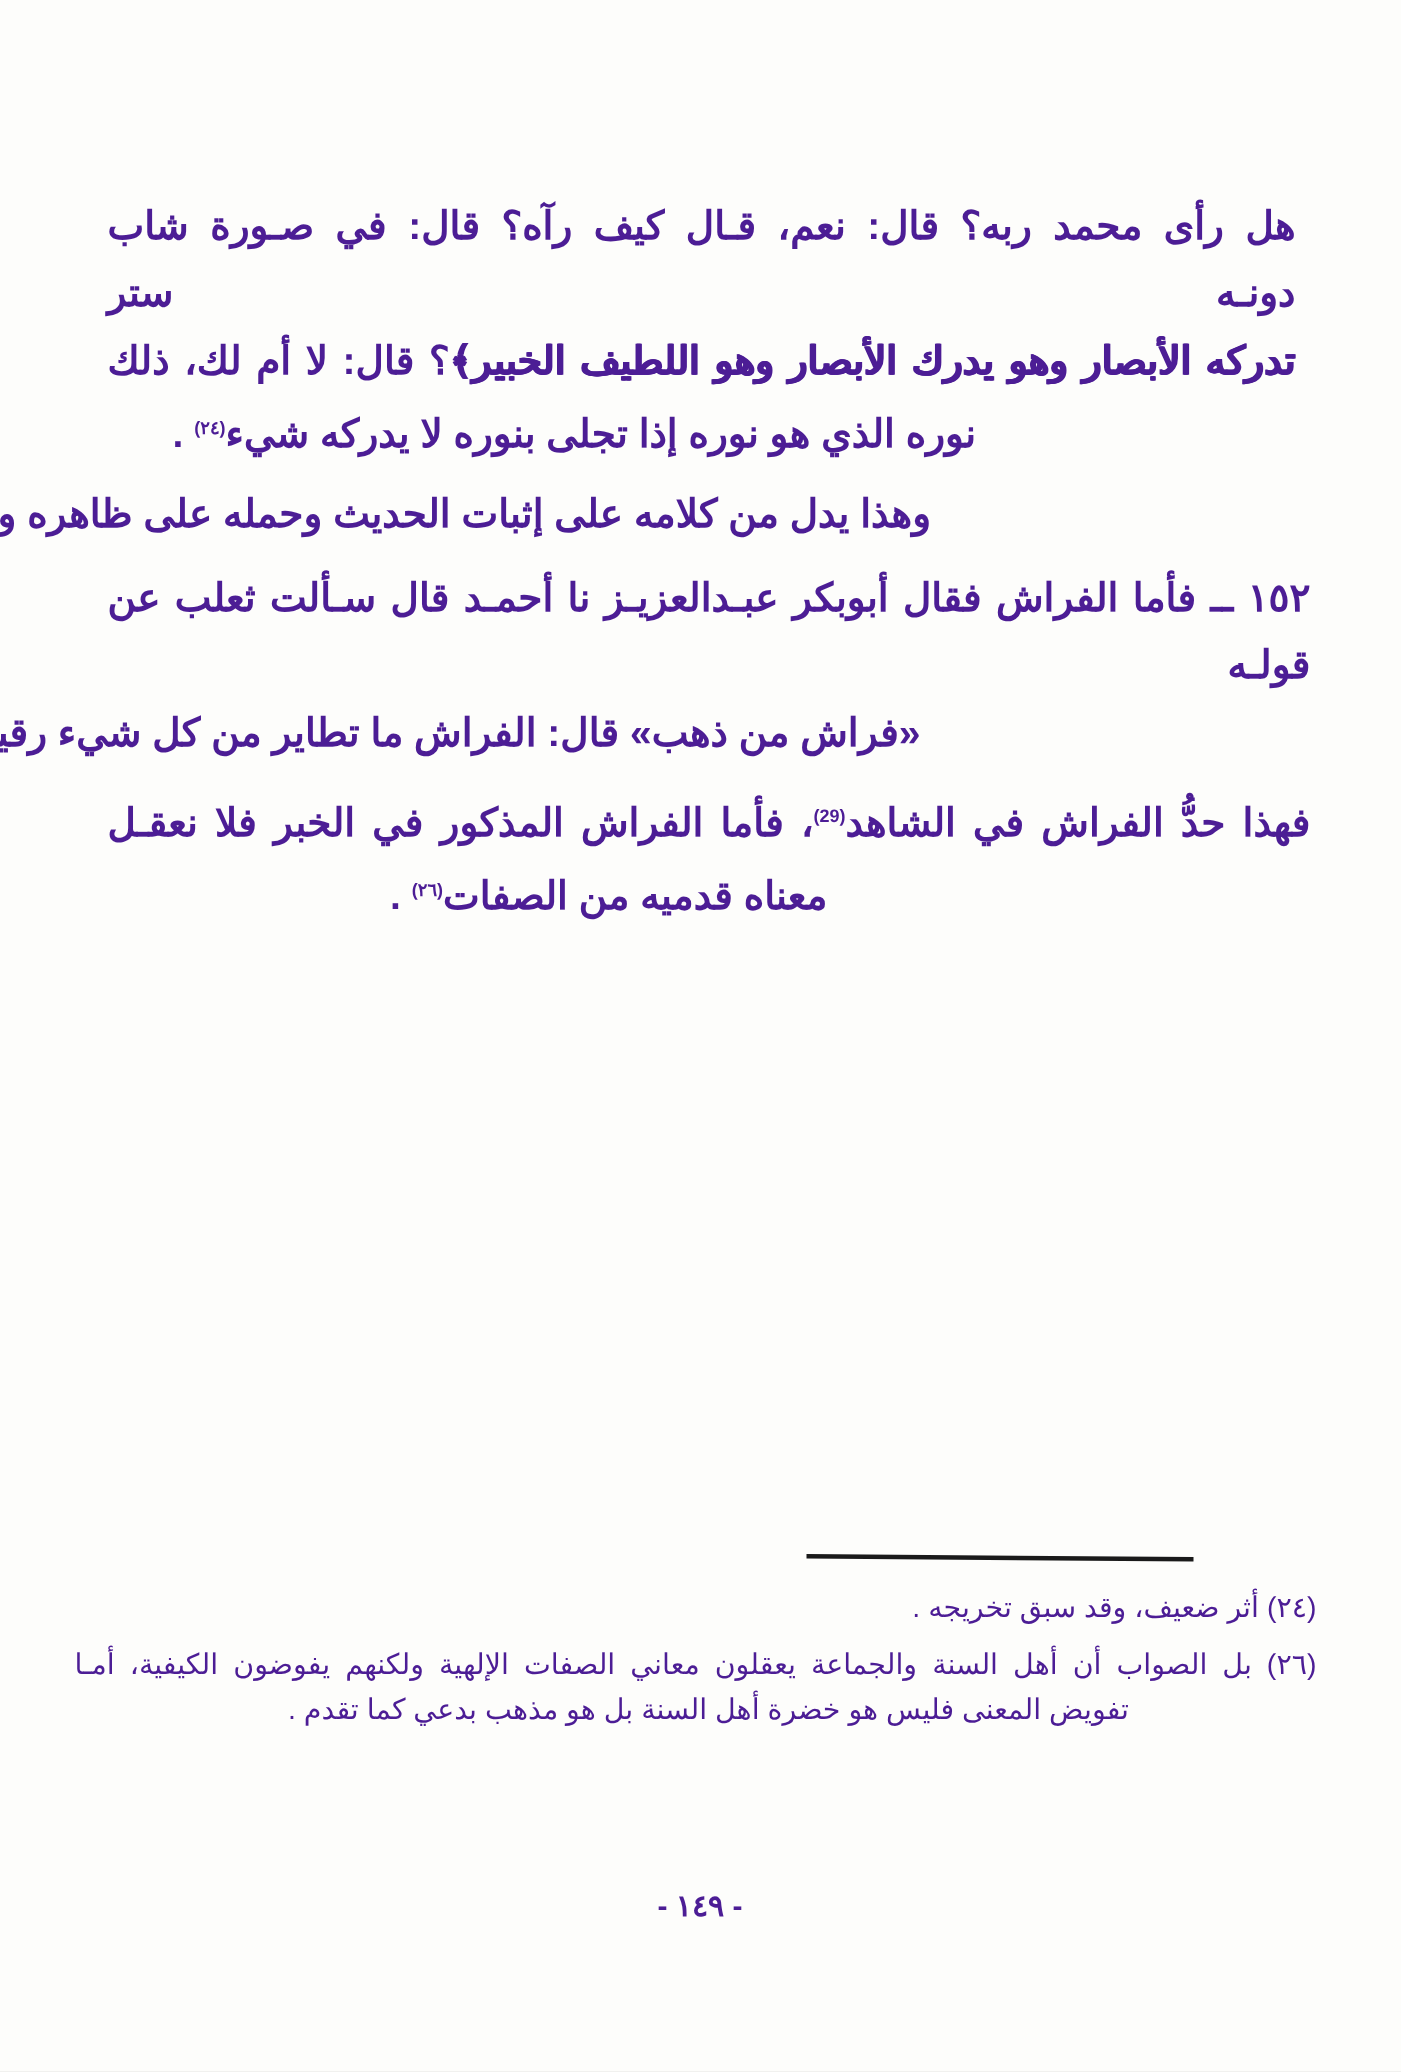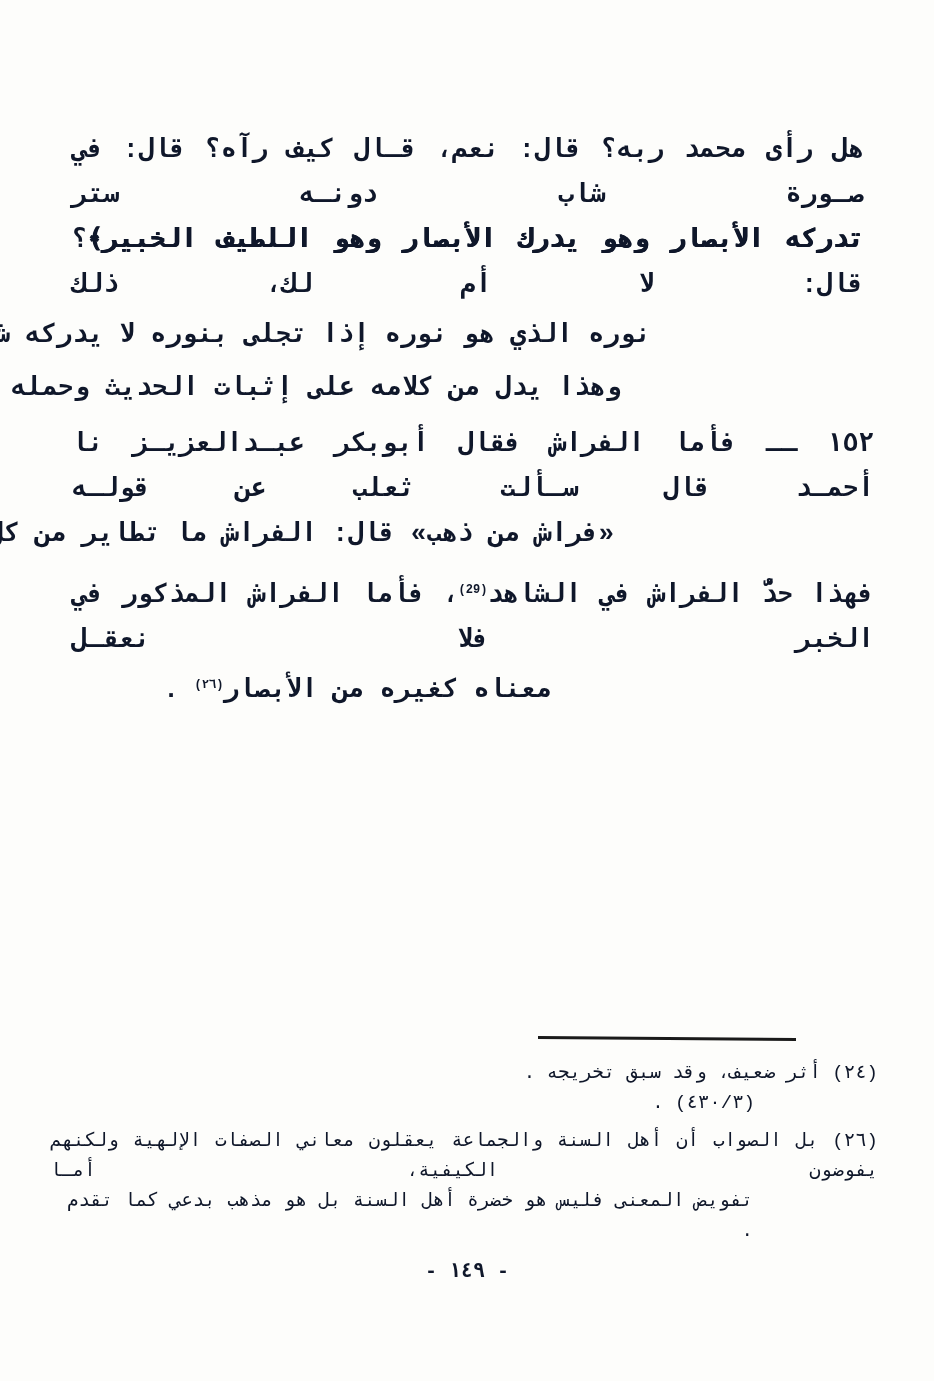--- a/index.html
+++ b/index.html
@@ -2,22 +2,22 @@
 <html lang="ar" dir="rtl"><head>
 <meta charset="utf-8">
 <style>
   html, body { margin: 0; padding: 0; background: #e8e8e6; }
   .page {
     position: relative;
     width: 934px;
     height: 1381px;
     margin: 0 auto;
     background: #fdfdfb;
-    color: #0f172a;
-    font-family: Liberation Mono, monospace;
+    color: #4c1d95;
+    font-family: Liberation Sans, sans-serif;
     direction: rtl;
     overflow: hidden;
   }
   
   .body-text {
     position: absolute;
     top: 128px;
     right: 70px;
     left: 72px;
     font-size: 26px;
@@ -92,27 +92,26 @@
     <p class="line just">هل رأى محمد ربه؟ قال: نعم، قـال كيف رآه؟ قال: في صـورة شاب دونـه ستر</p>
     <p class="line just"><span class="verse">تدركه الأبصار وهو يدرك الأبصار وهو اللطيف الخبير﴾</span><span>؟ قال: لا أم لك، ذلك</span></p>
     <p class="line ind-220"><span>نوره الذي هو نوره إذا تجلى بنوره لا يدركه شيء</span><sup class="fnref">(٢٤)</sup><span> .</span></p>
 
     <p class="line mt-sm ind-245">وهذا يدل من كلامه على إثبات الحديث وحمله على ظاهره وتأويل الآية .</p>
 
     <p class="line just mt-md bleed">١٥٢ ــ فأما الفراش فقال أبوبكر عبـدالعزيـز نا أحمـد قال سـألت ثعلب عن قولـه</p>
     <p class="line ind-253">«فراش من ذهب» قال: الفراش ما تطاير من كل شيء رقيق فهو فراش .</p>
 
     <p class="line just mt-md bleed"><span>فهذا حدُّ الفراش في الشاهد</span><sup class="fnref">(29)</sup><span>، فأما الفراش المذكور في الخبر فلا نعقـل</span></p>
-    <p class="line ind-315"><span>معناه كغيره من الأبصار</span><sup class="fnref">(٢٦)</sup><span> .</span></p>
+    <p class="line ind-315"><span>معناه قدميه من الصفات</span><sup class="fnref">(٢٦)</sup><span> .</span></p>
   </main>
 
   <div class="fn-rule"></div>
 
   <section class="footnotes">
     <p class="fn-line">(٢٤) أثر ضعيف، وقد سبق تخريجه .</p>
-    <p class="fn-line fn-cont-123">(٤٣٠/٣) .</p>
     <p class="fn-line fn-just fn-gap">(٢٦) بل الصواب أن أهل السنة والجماعة يعقلون معاني الصفات الإلهية ولكنهم يفوضون الكيفية، أمـا</p>
     <p class="fn-line fn-cont-125">تفويض المعنى فليس هو خضرة أهل السنة بل هو مذهب بدعي كما تقدم .</p>
   </section>
 
   <div class="page-number">- ١٤٩ -</div>
 
 </div>
 
 </body></html>

